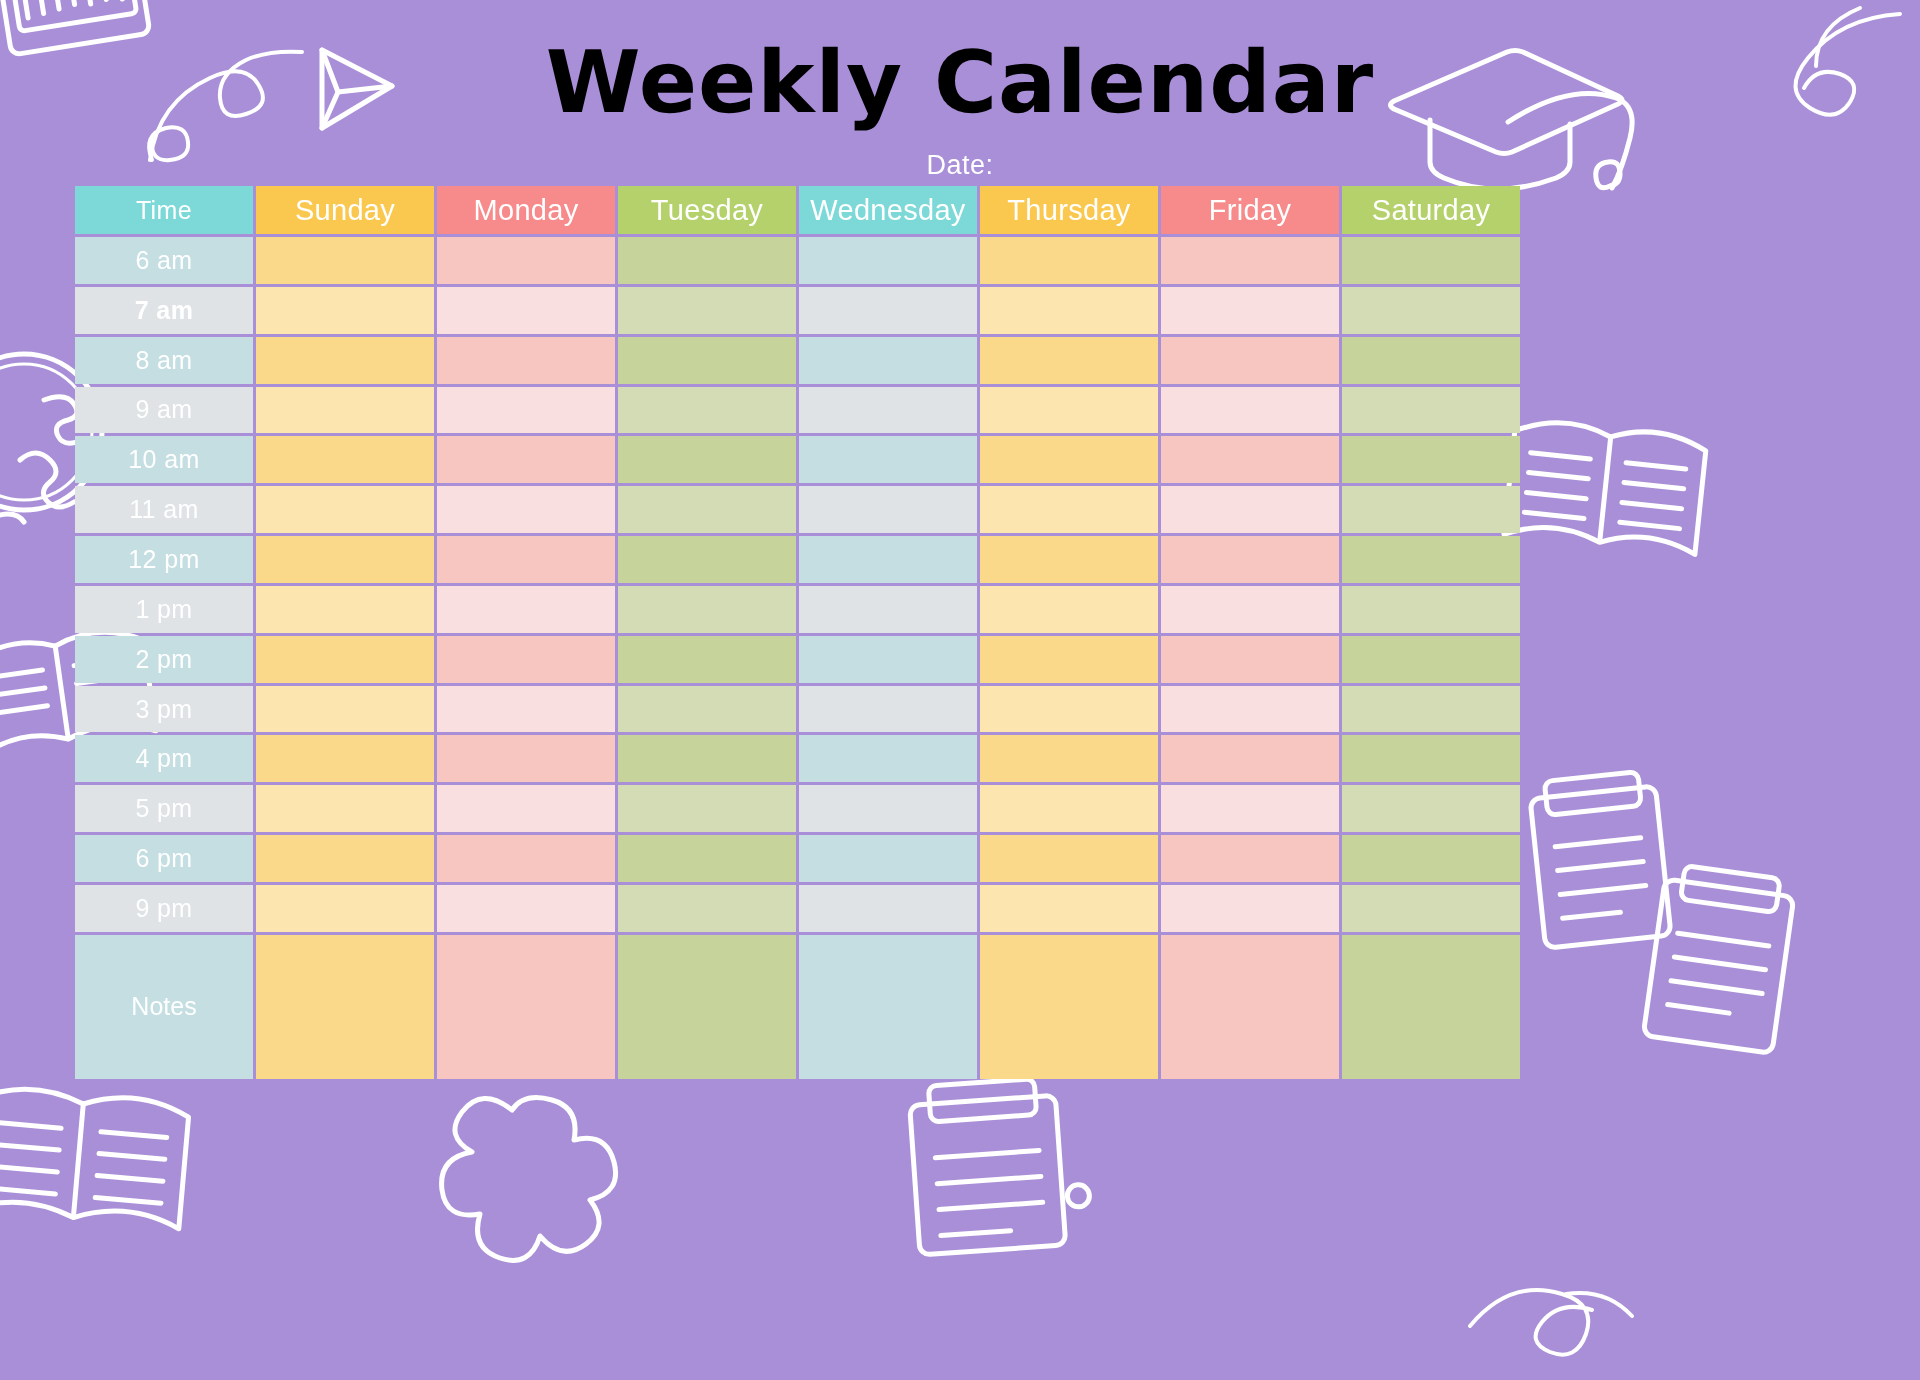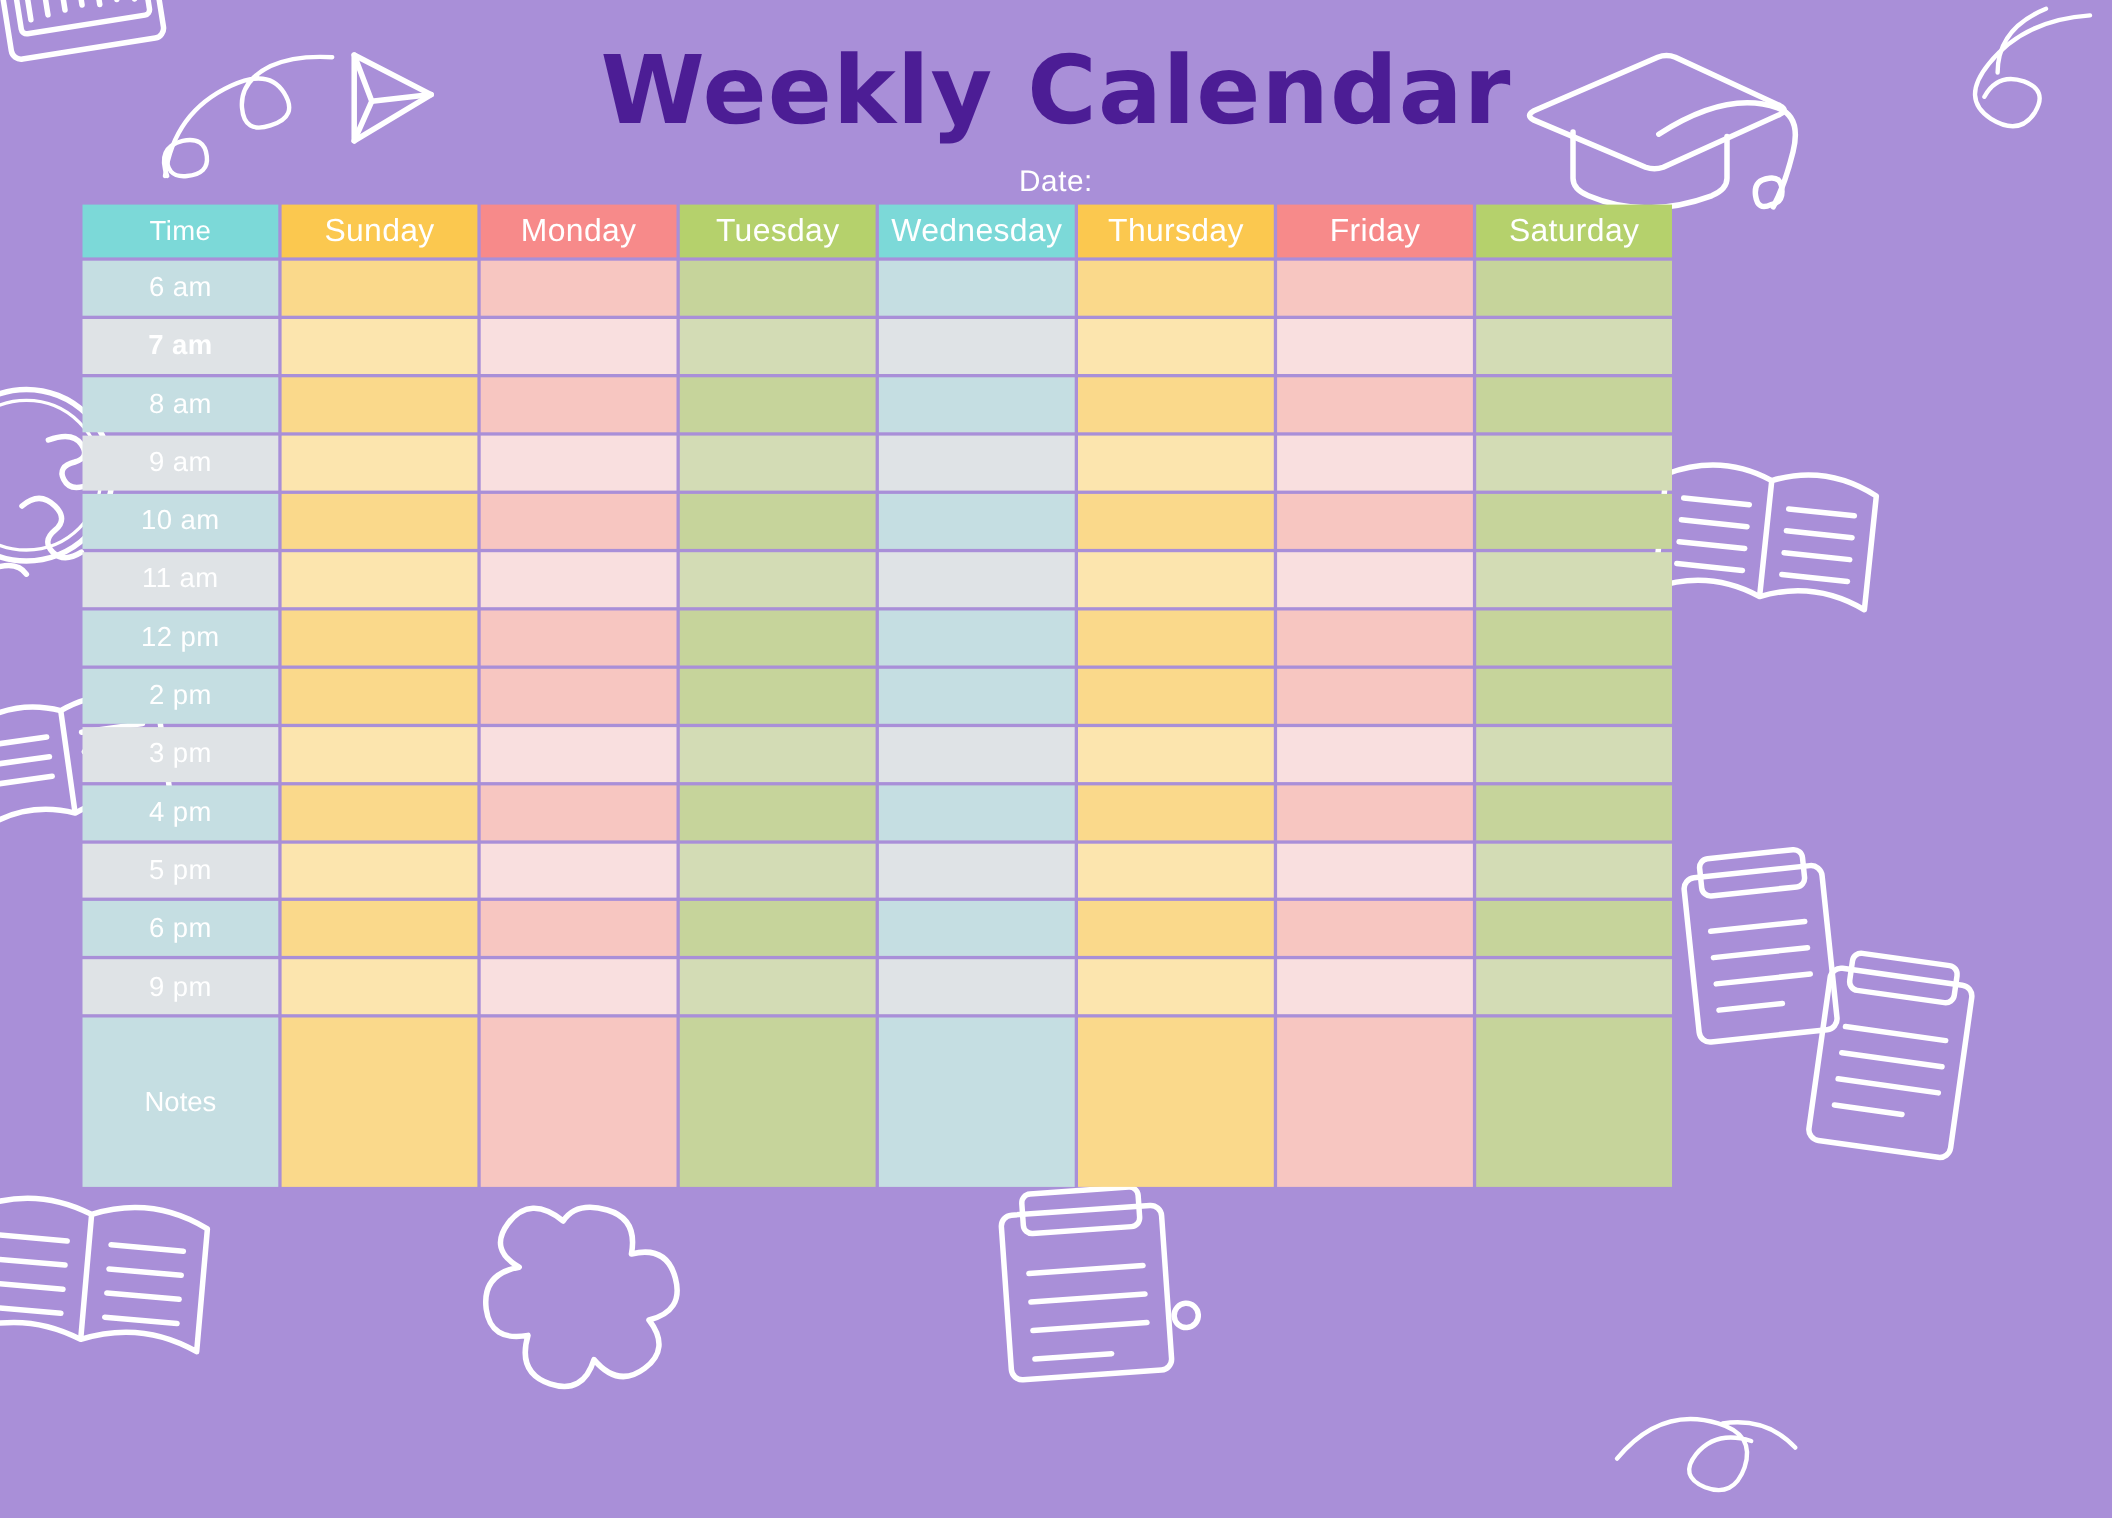--- a/index.html
+++ b/index.html
@@ -20,21 +20,21 @@
   
   .page-header {
     position:absolute; left:0; top:0; width:1920px;
     text-align:center; z-index:3;
   }
   .title {
     font-family:"DejaVu Sans", sans-serif;
     font-weight:bold;
     font-size:86px;
     letter-spacing:1px;
-    color:#4c1d95;
+    color:#000000;
     line-height:1.0;
     padding-top:40px;
     text-rendering:geometricPrecision;
   }
   .date-line {
     margin-top:24px;
     font-family:"Liberation Sans", sans-serif;
     font-size:27px;
     color:#ffffff;
     letter-spacing:.5px;
@@ -269,20 +269,30 @@
           <td class="time-cell" style="background: rgb(197, 222, 226);">12 pm</td>
           <td class="slot-cell" style="background: rgb(250, 217, 139);"></td>
           <td class="slot-cell" style="background: rgb(247, 198, 193);"></td>
           <td class="slot-cell" style="background: rgb(198, 212, 155);"></td>
           <td class="slot-cell" style="background: rgb(197, 222, 226);"></td>
           <td class="slot-cell" style="background: rgb(250, 217, 139);"></td>
           <td class="slot-cell" style="background: rgb(247, 198, 193);"></td>
           <td class="slot-cell" style="background: rgb(198, 212, 155);"></td>
         </tr>
         <tr>
+          <td class="time-cell" style="background: rgb(223, 227, 230);">1 pm</td>
+          <td class="slot-cell" style="background: rgb(252, 229, 174);"></td>
+          <td class="slot-cell" style="background: rgb(249, 223, 223);"></td>
+          <td class="slot-cell" style="background: rgb(211, 220, 181);"></td>
+          <td class="slot-cell" style="background: rgb(223, 227, 230);"></td>
+          <td class="slot-cell" style="background: rgb(252, 229, 174);"></td>
+          <td class="slot-cell" style="background: rgb(249, 223, 223);"></td>
+          <td class="slot-cell" style="background: rgb(211, 220, 181);"></td>
+        </tr>
+        <tr>
           <td class="time-cell" style="background: rgb(197, 222, 226);">2 pm</td>
           <td class="slot-cell" style="background: rgb(250, 217, 139);"></td>
           <td class="slot-cell" style="background: rgb(247, 198, 193);"></td>
           <td class="slot-cell" style="background: rgb(198, 212, 155);"></td>
           <td class="slot-cell" style="background: rgb(197, 222, 226);"></td>
           <td class="slot-cell" style="background: rgb(250, 217, 139);"></td>
           <td class="slot-cell" style="background: rgb(247, 198, 193);"></td>
           <td class="slot-cell" style="background: rgb(198, 212, 155);"></td>
         </tr>
         <tr>

